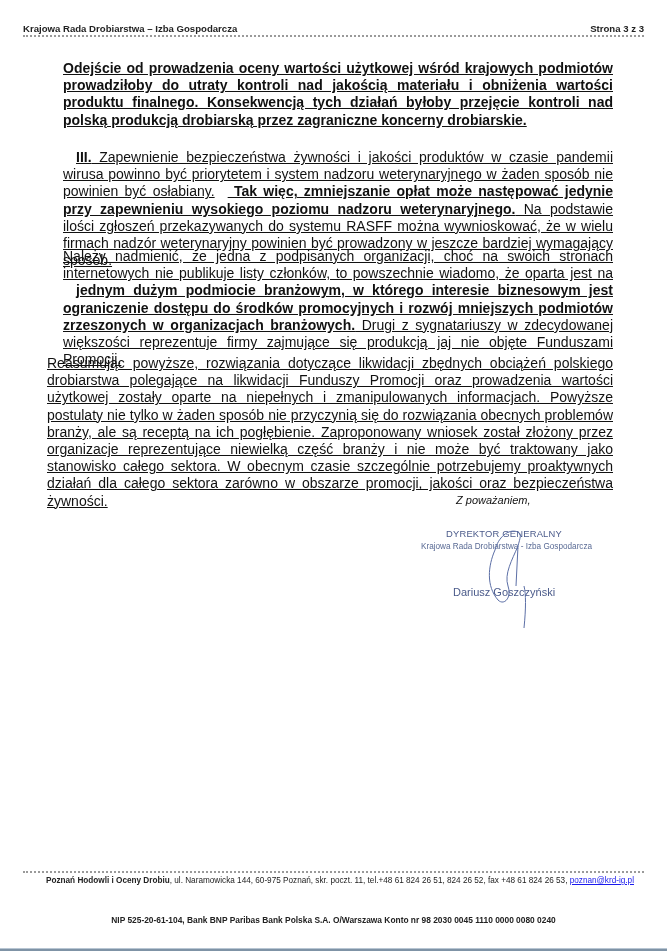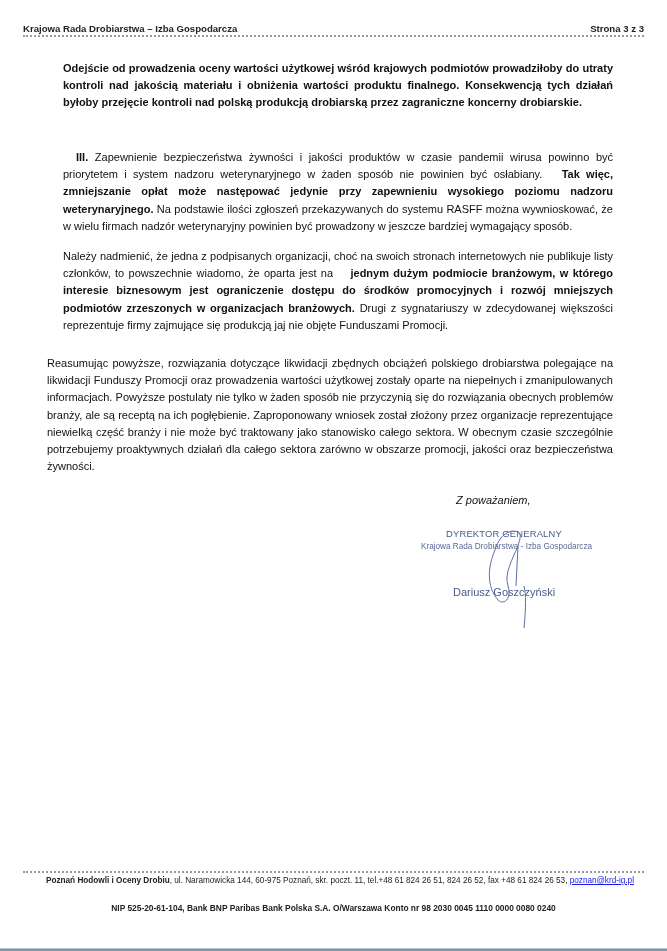--- a/index.html
+++ b/index.html
@@ -9,40 +9,40 @@
   }
   .header {
     position: absolute; left: 23px; right: 23px; top: 14px; height: 20px;
     font-size: 9.6px; font-weight: bold; color: #222;
     display: flex; justify-content: space-between; align-items: flex-end;
   }
   .header-rule {
     position: absolute; left: 23px; right: 23px; top: 35px; height: 0;
     border-top: 2px dotted #9a9a9a;
   }
-  .content { position: absolute; left: 63px; width: 550px; font-size: 11px; line-height: 17.2px; }
+  .content { position: absolute; left: 63px; width: 550px; font-size: 14px; line-height: 17.2px; text-decoration: underline; }
   .content p { margin: 0; text-align: justify; }
   .p1 { top: 60px; font-weight: bold; }
   .p2 { top: 149px; }
   .p3 { top: 248px; }
   .p4 { left: 47px !important; width: 566px !important; top: 355px; }
   b { font-weight: bold; padding-left: 13px; }
   .sig { position: absolute; left: 400px; width: 220px; top: 490px; height: 140px; }
   .sig-greet { position: absolute; left: 56px; top: 4px; font-style: italic; font-size: 11px; color: #111; }
   .sig-title { position: absolute; left: 46px; top: 38px; font-size: 9.4px; color: #4a5a8a; letter-spacing: 0.2px; }
   .sig-org { position: absolute; left: 21px; top: 52px; font-size: 8.2px; color: #5a6b95; }
   .sig-name { position: absolute; left: 53px; top: 88px; font-size: 11px; color: #4a5a8a; margin-top: 8px; }
   .sig-stroke { position: absolute; left: 0; top: 0; }
   .footer-rule {
     position: absolute; left: 23px; right: 23px; top: 871px; height: 0;
     border-top: 2px dotted #9a9a9a;
   }
   .footer { position: absolute; left: 0; right: 0; top: 875px; text-align: center; font-size: 8.2px; line-height: 11.5px; color: #222; }
   .footer a { color: #1a1aee; text-decoration: underline; }
-  .footer .nip { margin-top: 16px; font-weight: bold; font-size: 8.4px; }
+  .footer .nip { margin-top: 28px; font-weight: bold; font-size: 8.4px; }
   .taskbar {
     position: absolute; left: 0; right: 0; top: 948px; height: 3px;
     background: #7f93a6; border-top: 1px solid #b8c6d3;
   }
 </style>
 </head>
 <body>
 
 <div class="header">
   <span>Krajowa Rada Drobiarstwa – Izba Gospodarcza</span>

